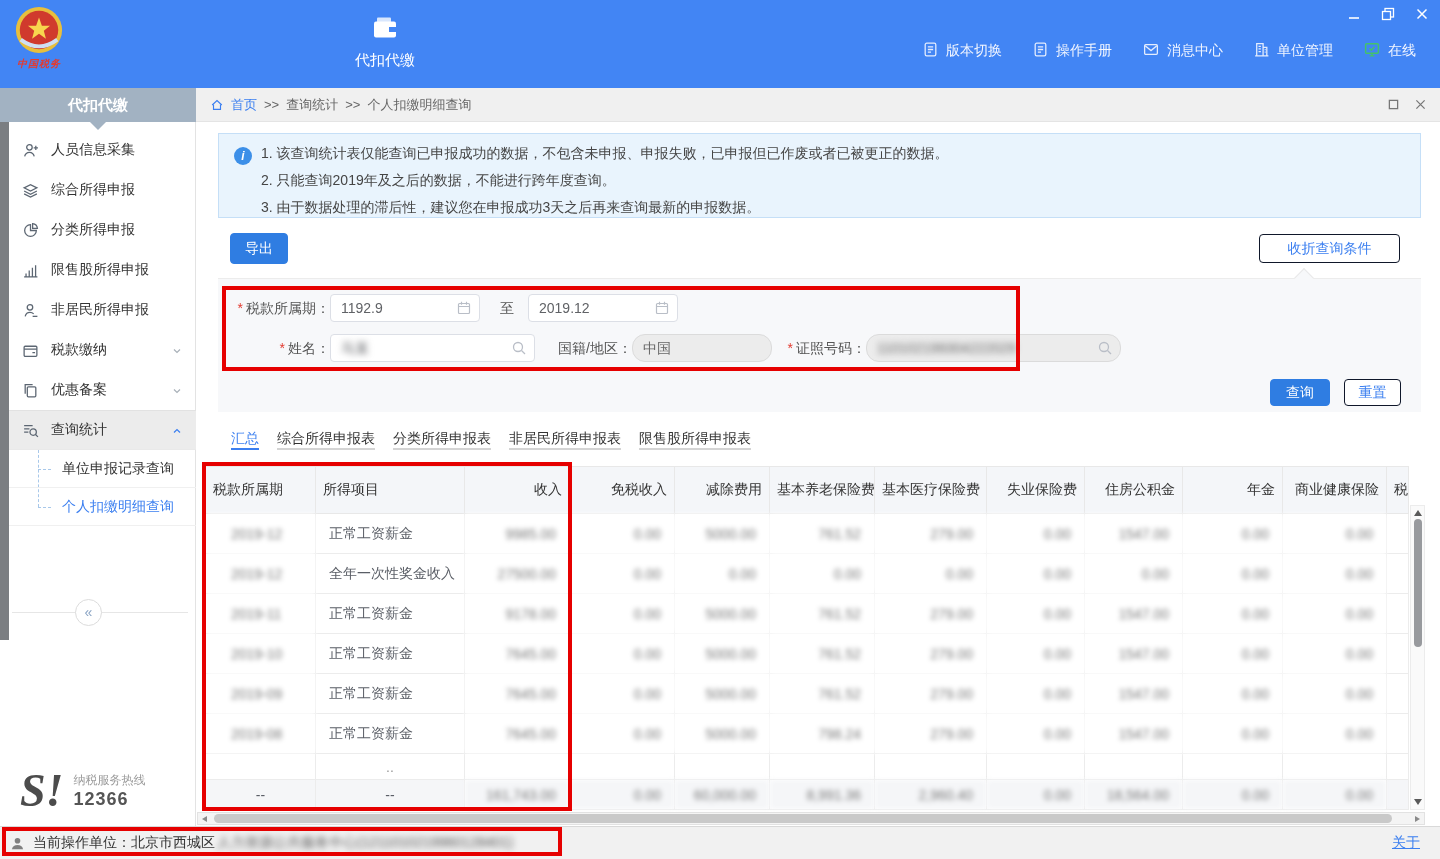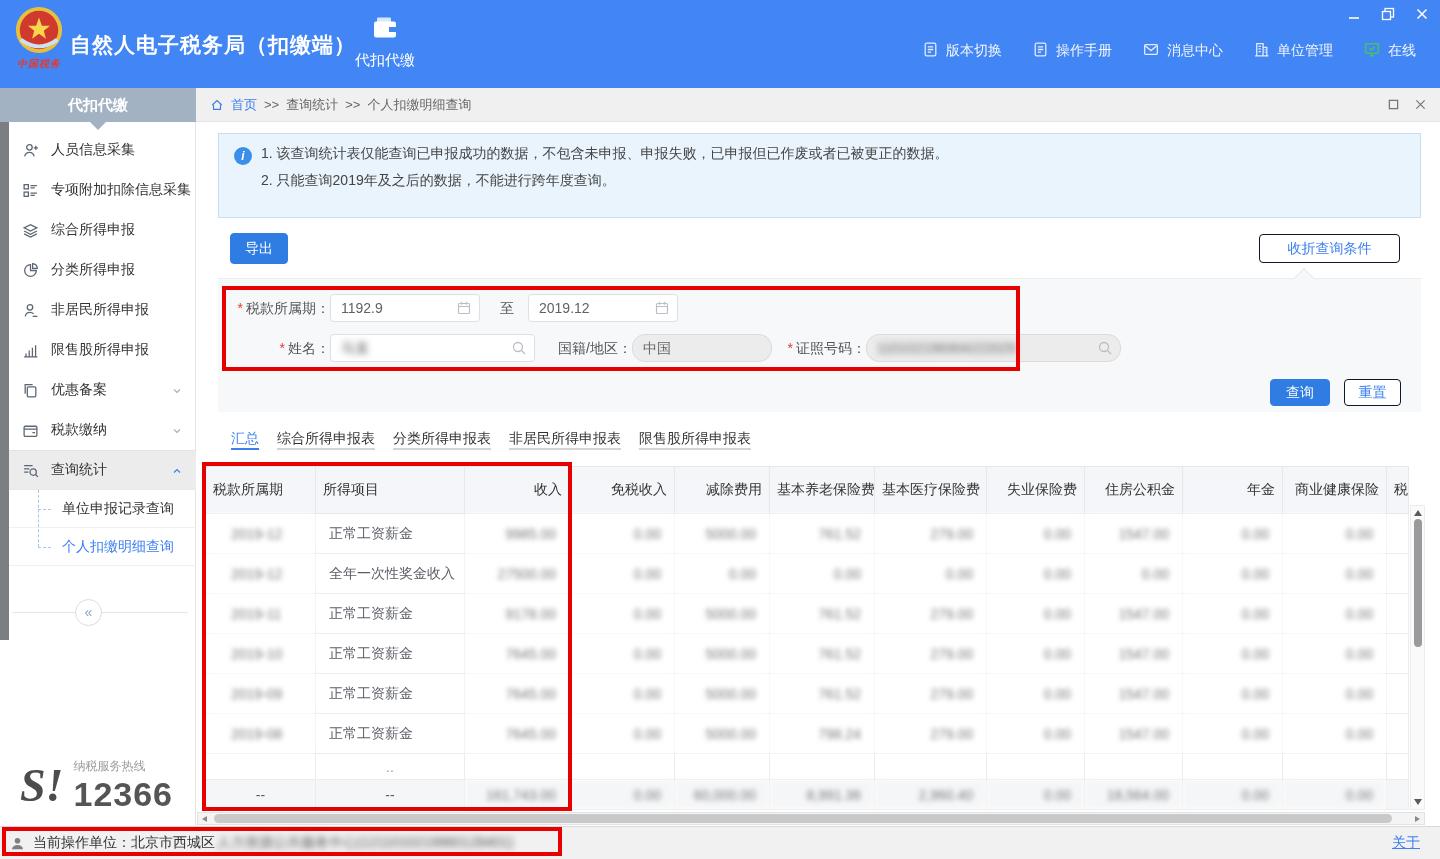--- a/index.html
+++ b/index.html
@@ -34,21 +34,21 @@
   .submenu::before { content:""; position:absolute; left:29px; top:0; height:57px; border-left:1px dashed #a8c8ea; }
   .submenu-item { position:relative; height:38px; line-height:37px; padding-left:53px; font-size:14px; color:#333; cursor:pointer; border-bottom:1px solid #f0f0f0; }
   .submenu-item::before { content:""; position:absolute; left:29px; top:19px; width:13px; border-top:1px dashed #a8c8ea; }
   .submenu-item.active { color:#3b7ff0; }
   .collapse-row { position:absolute; left:12px; top:510px; width:176px; height:30px; }
   .collapse-row::before { content:""; position:absolute; left:0; right:0; top:14px; border-top:1px solid #e6e6e6; }
   .collapse-btn { position:absolute; left:63px; top:1px; width:27px; height:27px; border:1px solid #dcdcdc; border-radius:50%; background:#fff; color:#8aa4c4; text-align:center; line-height:24px; font-size:14px; cursor:pointer; }
   .hotline { position:absolute; left:20px; bottom:12px; display:flex; align-items:center; gap:10px; }
   .hotline-logo { font-family:"Liberation Serif","DejaVu Serif",serif; font-style:italic; font-weight:bold; font-size:46px; color:#4c4c4c; line-height:1; }
   .hotline-label { font-size:12px; color:#9a9a9a; }
-  .hotline-number { font-size:34px; font-weight:bold; color:#555; letter-spacing:1px; }
+  .hotline-number { font-size:18px; font-weight:bold; color:#555; letter-spacing:1px; }
 
   
   .bcrumb { position:absolute; left:196px; top:88px; width:1244px; height:34px; background:#f0f0f0; border-bottom:1px solid #e4e4e4; display:flex; align-items:center; padding:0 14px; font-size:13px; color:#666; gap:7px; }
   .bc-home { color:#3b7ff0; cursor:pointer; display:flex; align-items:center; gap:7px; }
   .bc-ctrl { margin-left:auto; display:flex; gap:16px; color:#777; }
   .bc-ctrl span { cursor:pointer; display:inline-flex; }
 
   
   .notice { position:absolute; left:218px; top:133px; width:1203px; height:85px; background:#e9f4fd; border:1px solid #c5dff7; }
   .notice-ico { position:absolute; left:15px; top:13px; width:18px; height:18px; border-radius:50%; background:#3c8fe8; color:#fff; font-size:12px; font-weight:bold; font-style:italic; text-align:center; line-height:18px; }
@@ -118,21 +118,20 @@
 <div class="top-header">
   <div class="logo">
     <svg width="50" height="50" viewBox="0 0 52 52">
       <circle cx="26" cy="26" r="24" fill="#e8bf3c"></circle>
       <circle cx="26" cy="26" r="20" fill="#d03a2d"></circle>
       <polygon points="26,13 29,21.5 37.5,21.5 31,26.8 33.2,35.2 26,30 18.8,35.2 21,26.8 14.5,21.5 23,21.5" fill="#f8d64e"></polygon>
       <path d="M7 36 Q26 50 45 36" stroke="#cfe0f2" stroke-width="4" fill="none"></path>
     </svg>
     <div class="logo-caption">中国税务</div>
   </div>
-  <div class="app-title">自然人电子税务局（扣缴端）</div>
 
   <div class="module-tab">
     <svg width="30" height="30" viewBox="0 0 30 30">
       <rect x="7" y="4.5" width="14" height="5" rx="1" fill="#ffffff" opacity=".8"></rect>
       <rect x="4" y="8.5" width="22" height="16" rx="2" fill="#ffffff"></rect>
       <rect x="19" y="14" width="7" height="5" fill="#4285f4"></rect>
     </svg>
     <span class="mt-label">代扣代缴</span>
   </div>
 
@@ -202,72 +201,64 @@
       <div class="menu-item">
         <span class="mi-icon"><svg width="17" height="17" viewBox="0 0 16 16" fill="none" stroke="currentColor" stroke-width="1.2">
             <circle cx="7" cy="5" r="2.6"></circle>
             <path d="M2.5 13.5c.6-2.5 2.4-3.8 4.5-3.8s3.9 1.3 4.5 3.8"></path>
             <path d="M11 5.5h4M13 3.5v4"></path>
           </svg></span>
         <span>人员信息采集</span>
       </div>
       <div class="menu-item">
         <span class="mi-icon"><svg width="17" height="17" viewBox="0 0 16 16" fill="none" stroke="currentColor" stroke-width="1.2">
-            <rect x="2" y="2.5" width="4" height="4"></rect>
-            <rect x="2" y="9.5" width="4" height="4"></rect>
-            <path d="M8 3.5h6M8 5.5h4M8 10.5h6M8 12.5h4"></path>
-          </svg></span>
-        <span>专项附加扣除信息采集</span>
-      </div>
-      <div class="menu-item">
-        <span class="mi-icon"><svg width="17" height="17" viewBox="0 0 16 16" fill="none" stroke="currentColor" stroke-width="1.2">
             <path d="M2 5.5L8 2.5l6 3-6 3z"></path>
             <path d="M2 8.5l6 3 6-3"></path>
             <path d="M2 11.2l6 3 6-3"></path>
           </svg></span>
         <span>综合所得申报</span>
       </div>
       <div class="menu-item">
         <span class="mi-icon"><svg width="17" height="17" viewBox="0 0 16 16" fill="none" stroke="currentColor" stroke-width="1.2">
             <path d="M8 2.5a5.5 5.5 0 1 0 5.5 5.5H8z"></path>
             <path d="M10 1.5a5 5 0 0 1 4.5 4.5H10z"></path>
           </svg></span>
         <span>分类所得申报</span>
       </div>
       <div class="menu-item">
         <span class="mi-icon"><svg width="17" height="17" viewBox="0 0 16 16" fill="none" stroke="currentColor" stroke-width="1.2">
+            <path d="M2 14h12.5"></path>
+            <path d="M3.8 14v-3.2M6.8 14V8M9.8 14V5.5M12.8 14V3"></path>
+          </svg></span>
+        <span>限售股所得申报</span>
+      </div>
+      <div class="menu-item">
+        <span class="mi-icon"><svg width="17" height="17" viewBox="0 0 16 16" fill="none" stroke="currentColor" stroke-width="1.2">
             <circle cx="7.5" cy="5" r="2.6"></circle>
             <path d="M3 13.5c.6-2.4 2.3-3.7 4.5-3.7 1.4 0 2.6.5 3.5 1.4"></path>
             <path d="M10 13.5h4.5"></path>
           </svg></span>
         <span>非居民所得申报</span>
       </div>
       <div class="menu-item">
         <span class="mi-icon"><svg width="17" height="17" viewBox="0 0 16 16" fill="none" stroke="currentColor" stroke-width="1.2">
-            <path d="M2 14h12.5"></path>
-            <path d="M3.8 14v-3.2M6.8 14V8M9.8 14V5.5M12.8 14V3"></path>
-          </svg></span>
-        <span>限售股所得申报</span>
+            <rect x="2" y="4" width="12" height="9.5" rx="1"></rect>
+            <path d="M2 6.8h12M9.8 10h2.5"></path>
+          </svg></span>
+        <span>税款缴纳</span>
+        <span class="chev "><svg width="12" height="12" viewBox="0 0 16 16" fill="none" stroke="currentColor" stroke-width="1.6">
+            <path d="M4 6l4 4 4-4"></path>
+          </svg></span>
       </div>
       <div class="menu-item">
         <span class="mi-icon"><svg width="17" height="17" viewBox="0 0 16 16" fill="none" stroke="currentColor" stroke-width="1.2">
             <rect x="5" y="4.5" width="8" height="9.5" rx="1"></rect>
             <path d="M3 11V2.5h7"></path>
           </svg></span>
         <span>优惠备案</span>
-        <span class="chev "><svg width="12" height="12" viewBox="0 0 16 16" fill="none" stroke="currentColor" stroke-width="1.6">
-            <path d="M4 6l4 4 4-4"></path>
-          </svg></span>
-      </div>
-      <div class="menu-item">
-        <span class="mi-icon"><svg width="17" height="17" viewBox="0 0 16 16" fill="none" stroke="currentColor" stroke-width="1.2">
-            <rect x="2" y="4" width="12" height="9.5" rx="1"></rect>
-            <path d="M2 6.8h12M9.8 10h2.5"></path>
-          </svg></span>
-        <span>税款缴纳</span>
         <span class="chev "><svg width="12" height="12" viewBox="0 0 16 16" fill="none" stroke="currentColor" stroke-width="1.6">
             <path d="M4 6l4 4 4-4"></path>
           </svg></span>
       </div>
       <div class="menu-item expanded">
         <span class="mi-icon"><svg width="17" height="17" viewBox="0 0 16 16" fill="none" stroke="currentColor" stroke-width="1.2">
             <path d="M2 3.5h8M2 6.5h5M2 9.5h4"></path>
             <circle cx="10.5" cy="9.5" r="3"></circle>
             <path d="M12.7 11.7L15 14"></path>
           </svg></span>
@@ -317,20 +308,21 @@
         </svg>
     </span>
   </span>
 </div>
 
 <div class="notice">
   <div class="notice-ico">i</div>
   <div class="notice-lines">
     <div>1. 该查询统计表仅能查询已申报成功的数据，不包含未申报、申报失败，已申报但已作废或者已被更正的数据。</div>
     <div>2. 只能查询2019年及之后的数据，不能进行跨年度查询。</div>
+    <div>3. 由于数据处理的滞后性，建议您在申报成功3天之后再来查询最新的申报数据。</div>
   </div>
 </div>
 
 <div class="btn btn-blue btn-export">导出</div>
 <div class="btn btn-outline btn-collapse">收折查询条件</div>
 <div class="notch"></div>
 
 <div class="panel">
   <span class="lbl" style="left:0;width:112px;top:15px;"><span class="star">*</span><span>税款所属期：</span></span>
   <span class="input" style="left:112px;top:15px;width:150px;">

